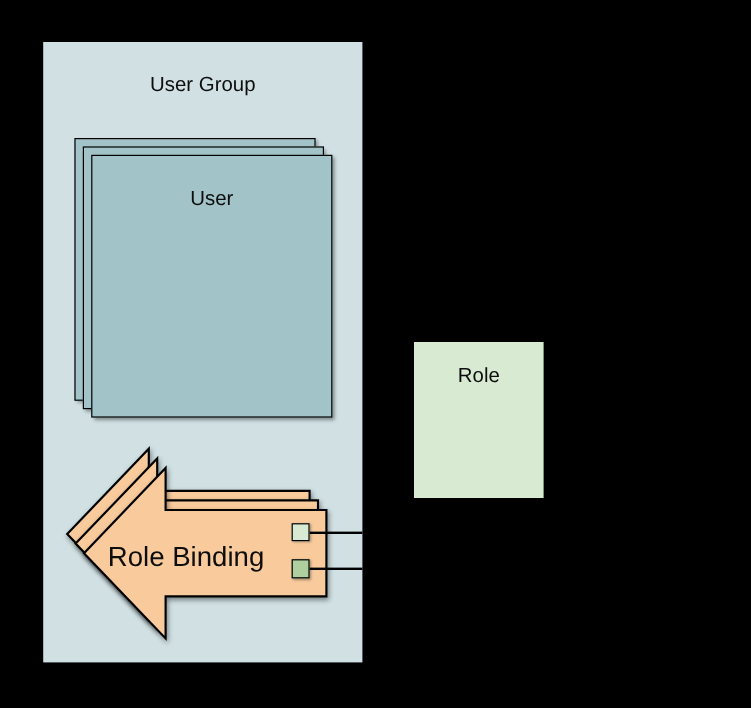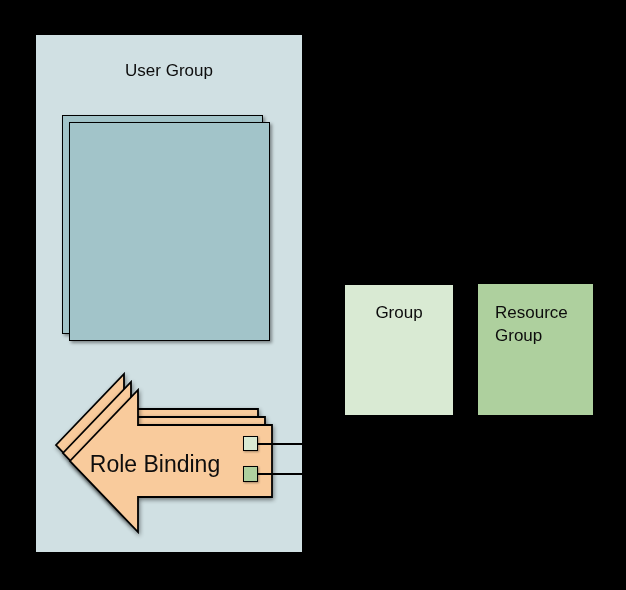--- a/index.html
+++ b/index.html
@@ -143,37 +143,37 @@
 </head>
 <body>
 
 <div class="canvas">
 
   <section class="user-group"></section>
   <div class="ug-label">User Group</div>
 
   <div class="user-card back"></div>
   <div class="user-card mid"></div>
+  <div class="user-card front">
+    <div class="user-label">User</div>
+  </div>
 
   <svg class="arrow-svg" viewBox="0 0 272 210" xmlns="http://www.w3.org/2000/svg">
     <defs>
       <path id="left-arrow" d="M40,116 L108,45 L108,80 L242,80 L242,152 L108,152 L108,187 Z"></path>
     </defs>
     <use href="#left-arrow" class="arrow-shape" transform="translate(-14,-16)"></use>
     <use href="#left-arrow" class="arrow-shape" transform="translate(-7,-8)"></use>
     <use href="#left-arrow" class="arrow-shape"></use>
   </svg>
   <div class="rb-label">Role Binding</div>
 
   <div class="connector top"></div>
   <div class="connector bottom"></div>
   <div class="port role-port"></div>
   <div class="port resource-port"></div>
 
   <div class="role-box">
-    <div class="role-label">Group</div>
+    <div class="role-label">Role</div>
   </div>
 
-  <div class="resource-box">
-    <div class="resource-label">Resource Group</div>
-  </div>
 
 </div>
 
 </body></html>

